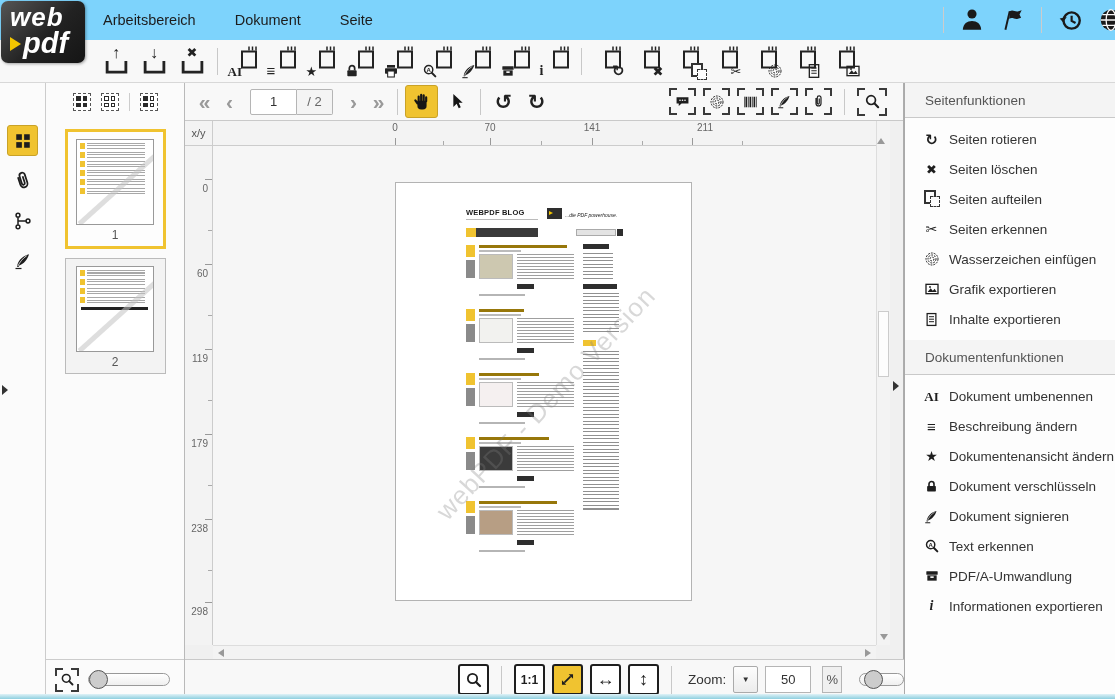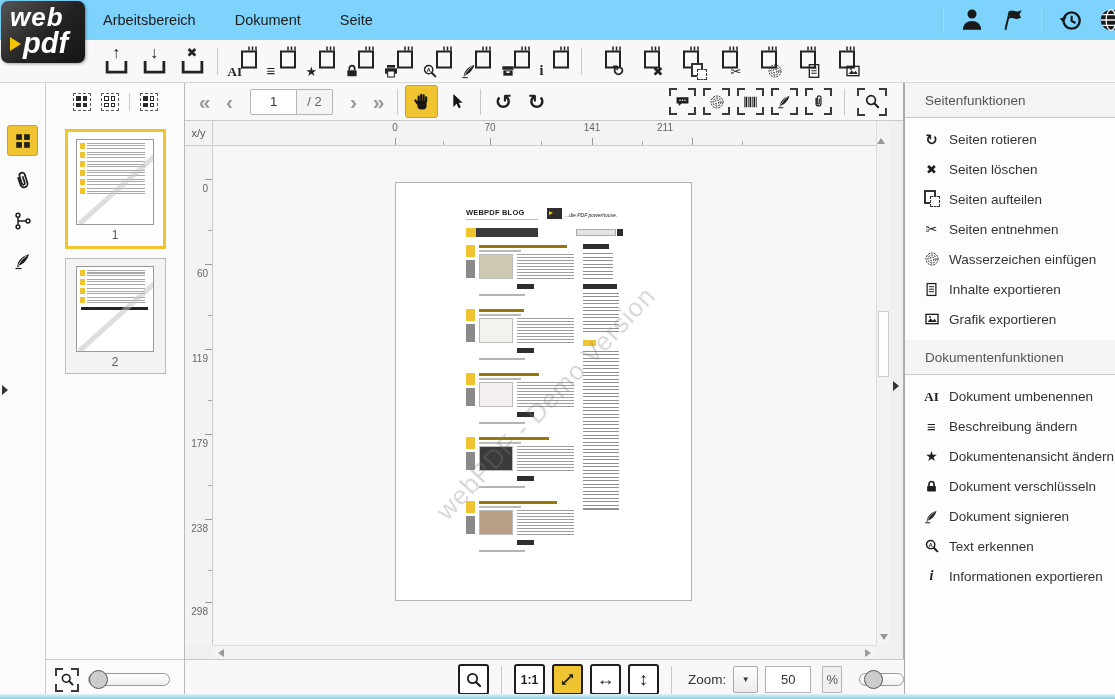--- a/index.html
+++ b/index.html
@@ -633,21 +633,21 @@
             </svg>
           </span>
       </div>
     </div>
 
     <div class="corner">x/y</div>
     <div class="hruler">
       <span class="hlab" style="left:182px">0</span>
       <span class="hlab" style="left:277px">70</span>
       <span class="hlab" style="left:379px">141</span>
-      <span class="hlab" style="left:452px">211</span>
+      <span class="hlab" style="left:492px">211</span>
       <i class="htick" style="left:182px;height:7px"></i>
         <i class="htick" style="left:277px;height:7px"></i>
       <i class="htick" style="left:379px;height:7px"></i>
         <i class="ht htick" style="left:479px;height:7px"></i>
       <i class="htick" style="left:230px;height:4px;background:#aaa"></i>
         <i class="htick" style="left:328px;height:4px;background:#aaa"></i>
       <i class="htick" style="left:429px;height:4px;background:#aaa"></i>
         <i class="htick" style="left:529px;height:4px;background:#aaa"></i>
     </div>
     <div class="vruler">
@@ -795,45 +795,45 @@
           <span>Seiten löschen</span>
         </div>
       <div class="pitem">
           <span class="picon">
             <span class="extract-ic" style="margin:0 4px 4px 0"></span>
           </span>
           <span>Seiten aufteilen</span>
         </div>
       <div class="pitem">
           <span class="picon g14">✂</span>
-          <span>Seiten entnehmen</span>
+          <span>Seiten erkennen</span>
         </div>
       <div class="pitem">
           <span class="picon">
             <svg width="16" height="16">
               <use href="#sym-fingerprint"></use>
             </svg>
           </span>
           <span>Wasserzeichen einfügen</span>
         </div>
       <div class="pitem">
           <span class="picon">
+            <svg width="16" height="16">
+              <use href="#sym-image"></use>
+            </svg>
+          </span>
+          <span>Grafik exportieren</span>
+        </div>
+      <div class="pitem">
+          <span class="picon">
             <svg width="15" height="15">
               <use href="#sym-doclines"></use>
             </svg>
           </span>
           <span>Inhalte exportieren</span>
-        </div>
-      <div class="pitem">
-          <span class="picon">
-            <svg width="16" height="16">
-              <use href="#sym-image"></use>
-            </svg>
-          </span>
-          <span>Grafik exportieren</span>
         </div>
     </div>
     <div class="sect-h">Dokumentenfunktionen</div>
     <div class="plist">
       <div class="pitem">
           <span class="picon serif g13">AI</span>
           <span>Dokument umbenennen</span>
         </div>
       <div class="pitem">
           <span class="picon g15">≡</span>
@@ -861,20 +861,28 @@
         </div>
       <div class="pitem">
           <span class="picon">
             <svg width="16" height="16">
               <use href="#sym-ocr"></use>
             </svg>
           </span>
           <span>Text erkennen</span>
         </div>
       <div class="pitem">
+          <span class="picon">
+            <svg width="16" height="16">
+              <use href="#sym-box"></use>
+            </svg>
+          </span>
+          <span>PDF/A-Umwandlung</span>
+        </div>
+      <div class="pitem">
           <span class="picon serif it g14">i</span>
           <span>Informationen exportieren</span>
         </div>
     </div>
   </div>
 
   <div class="bottomstrip"></div>
 </div>
 
 </body></html>

